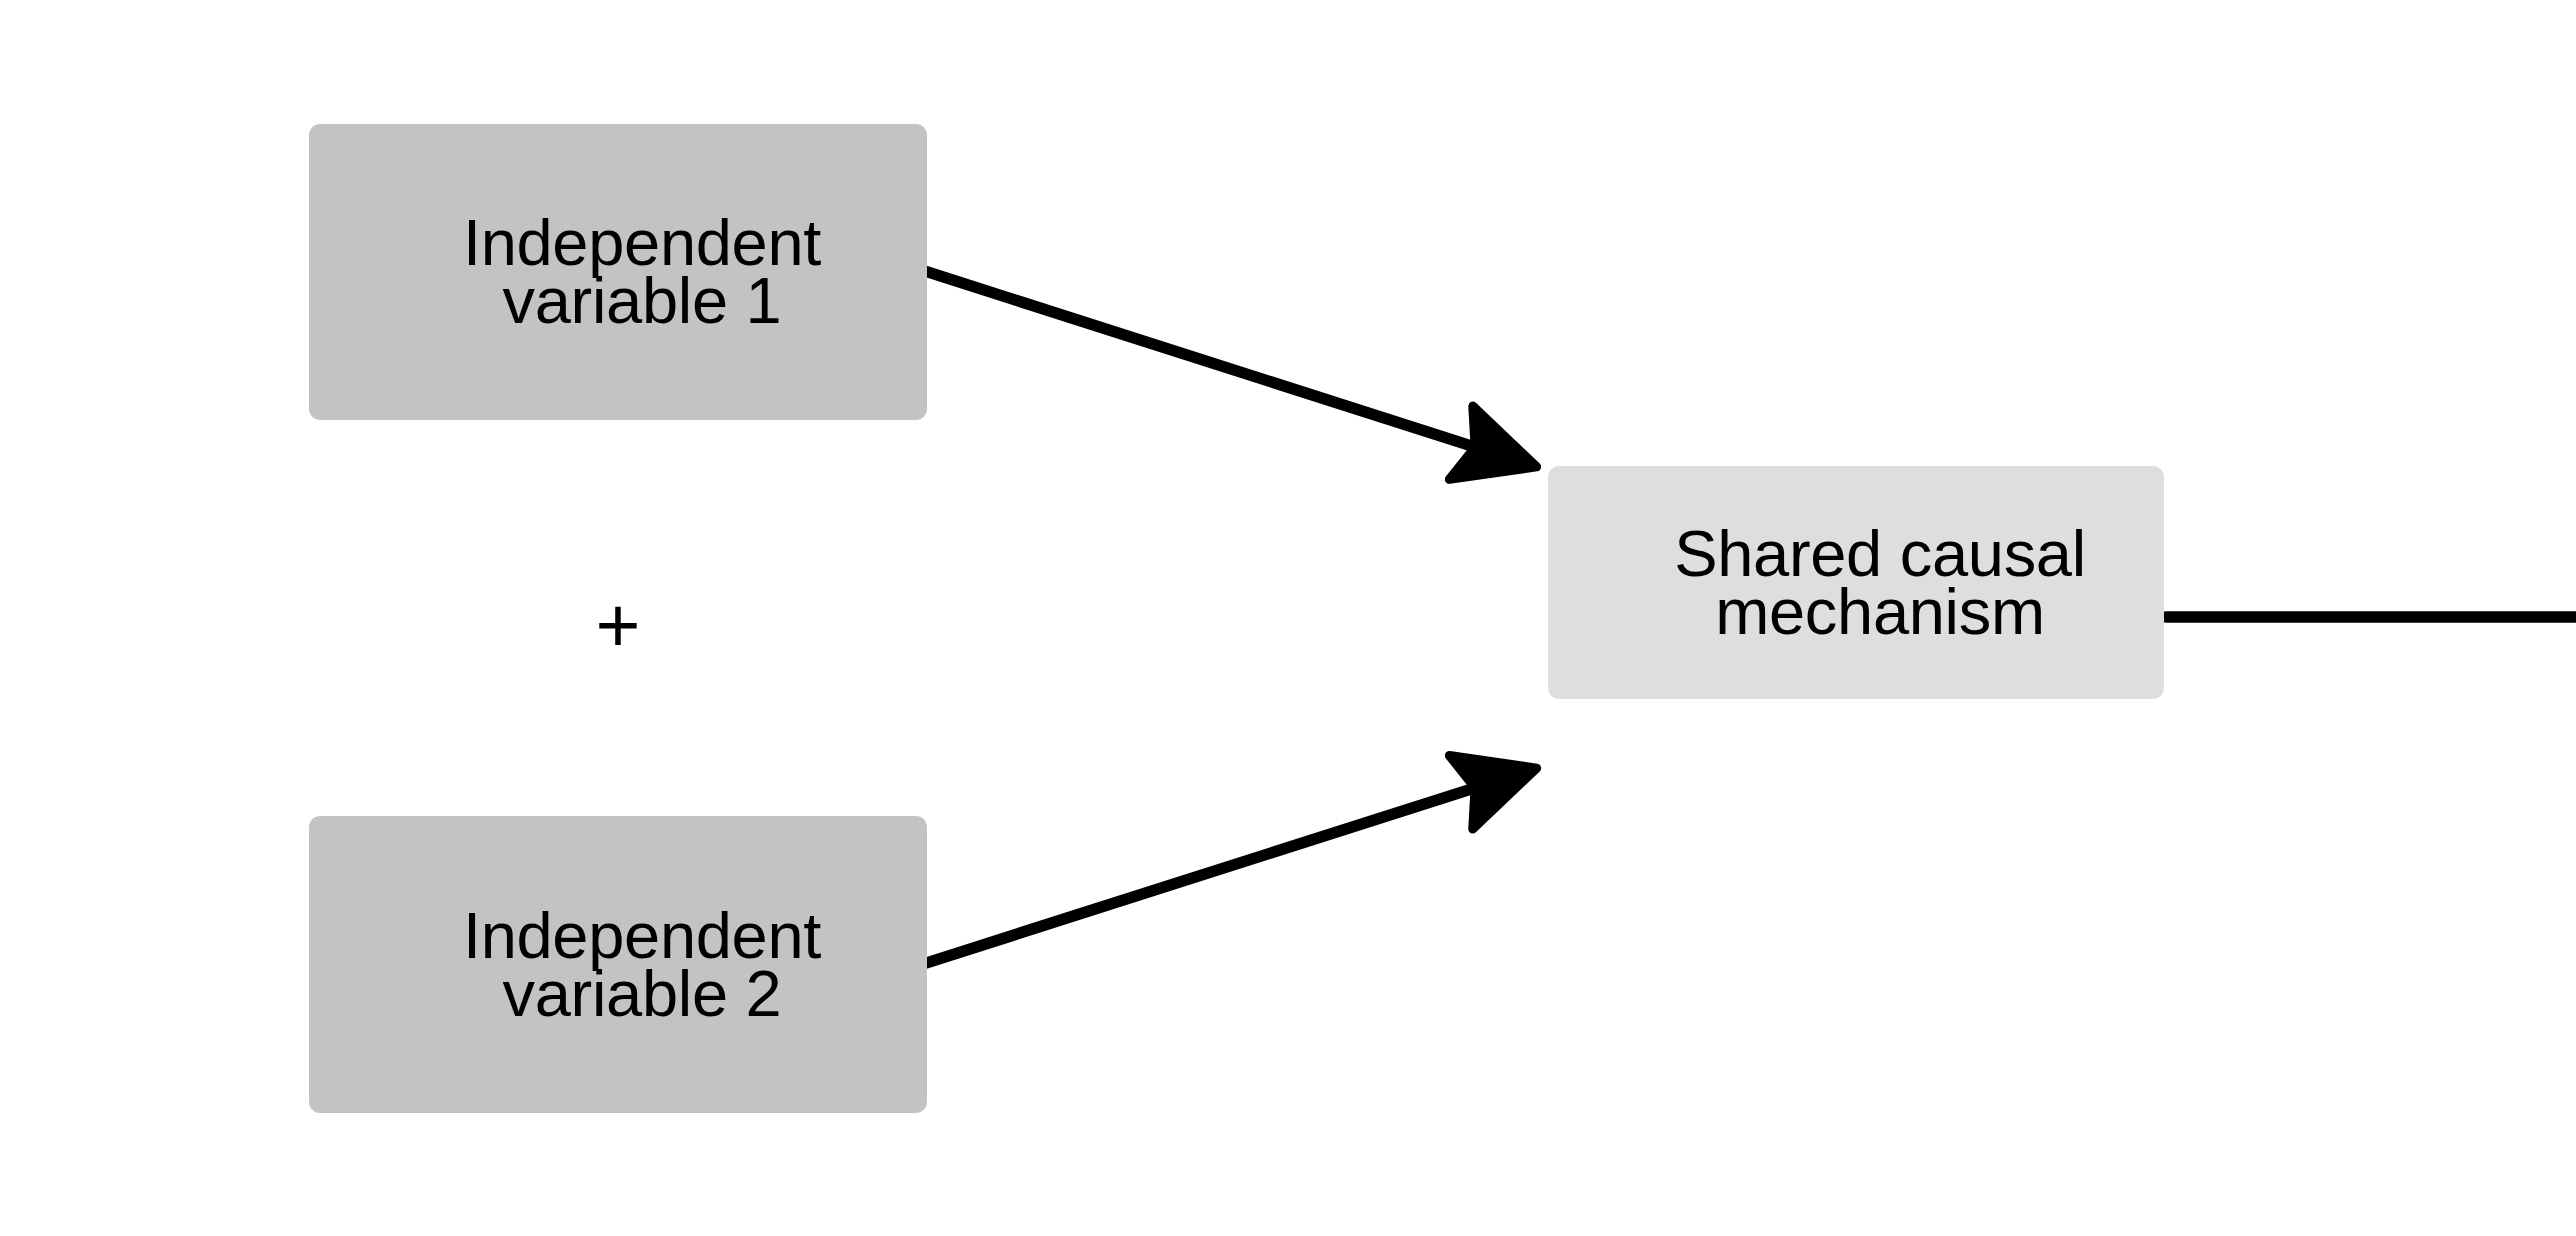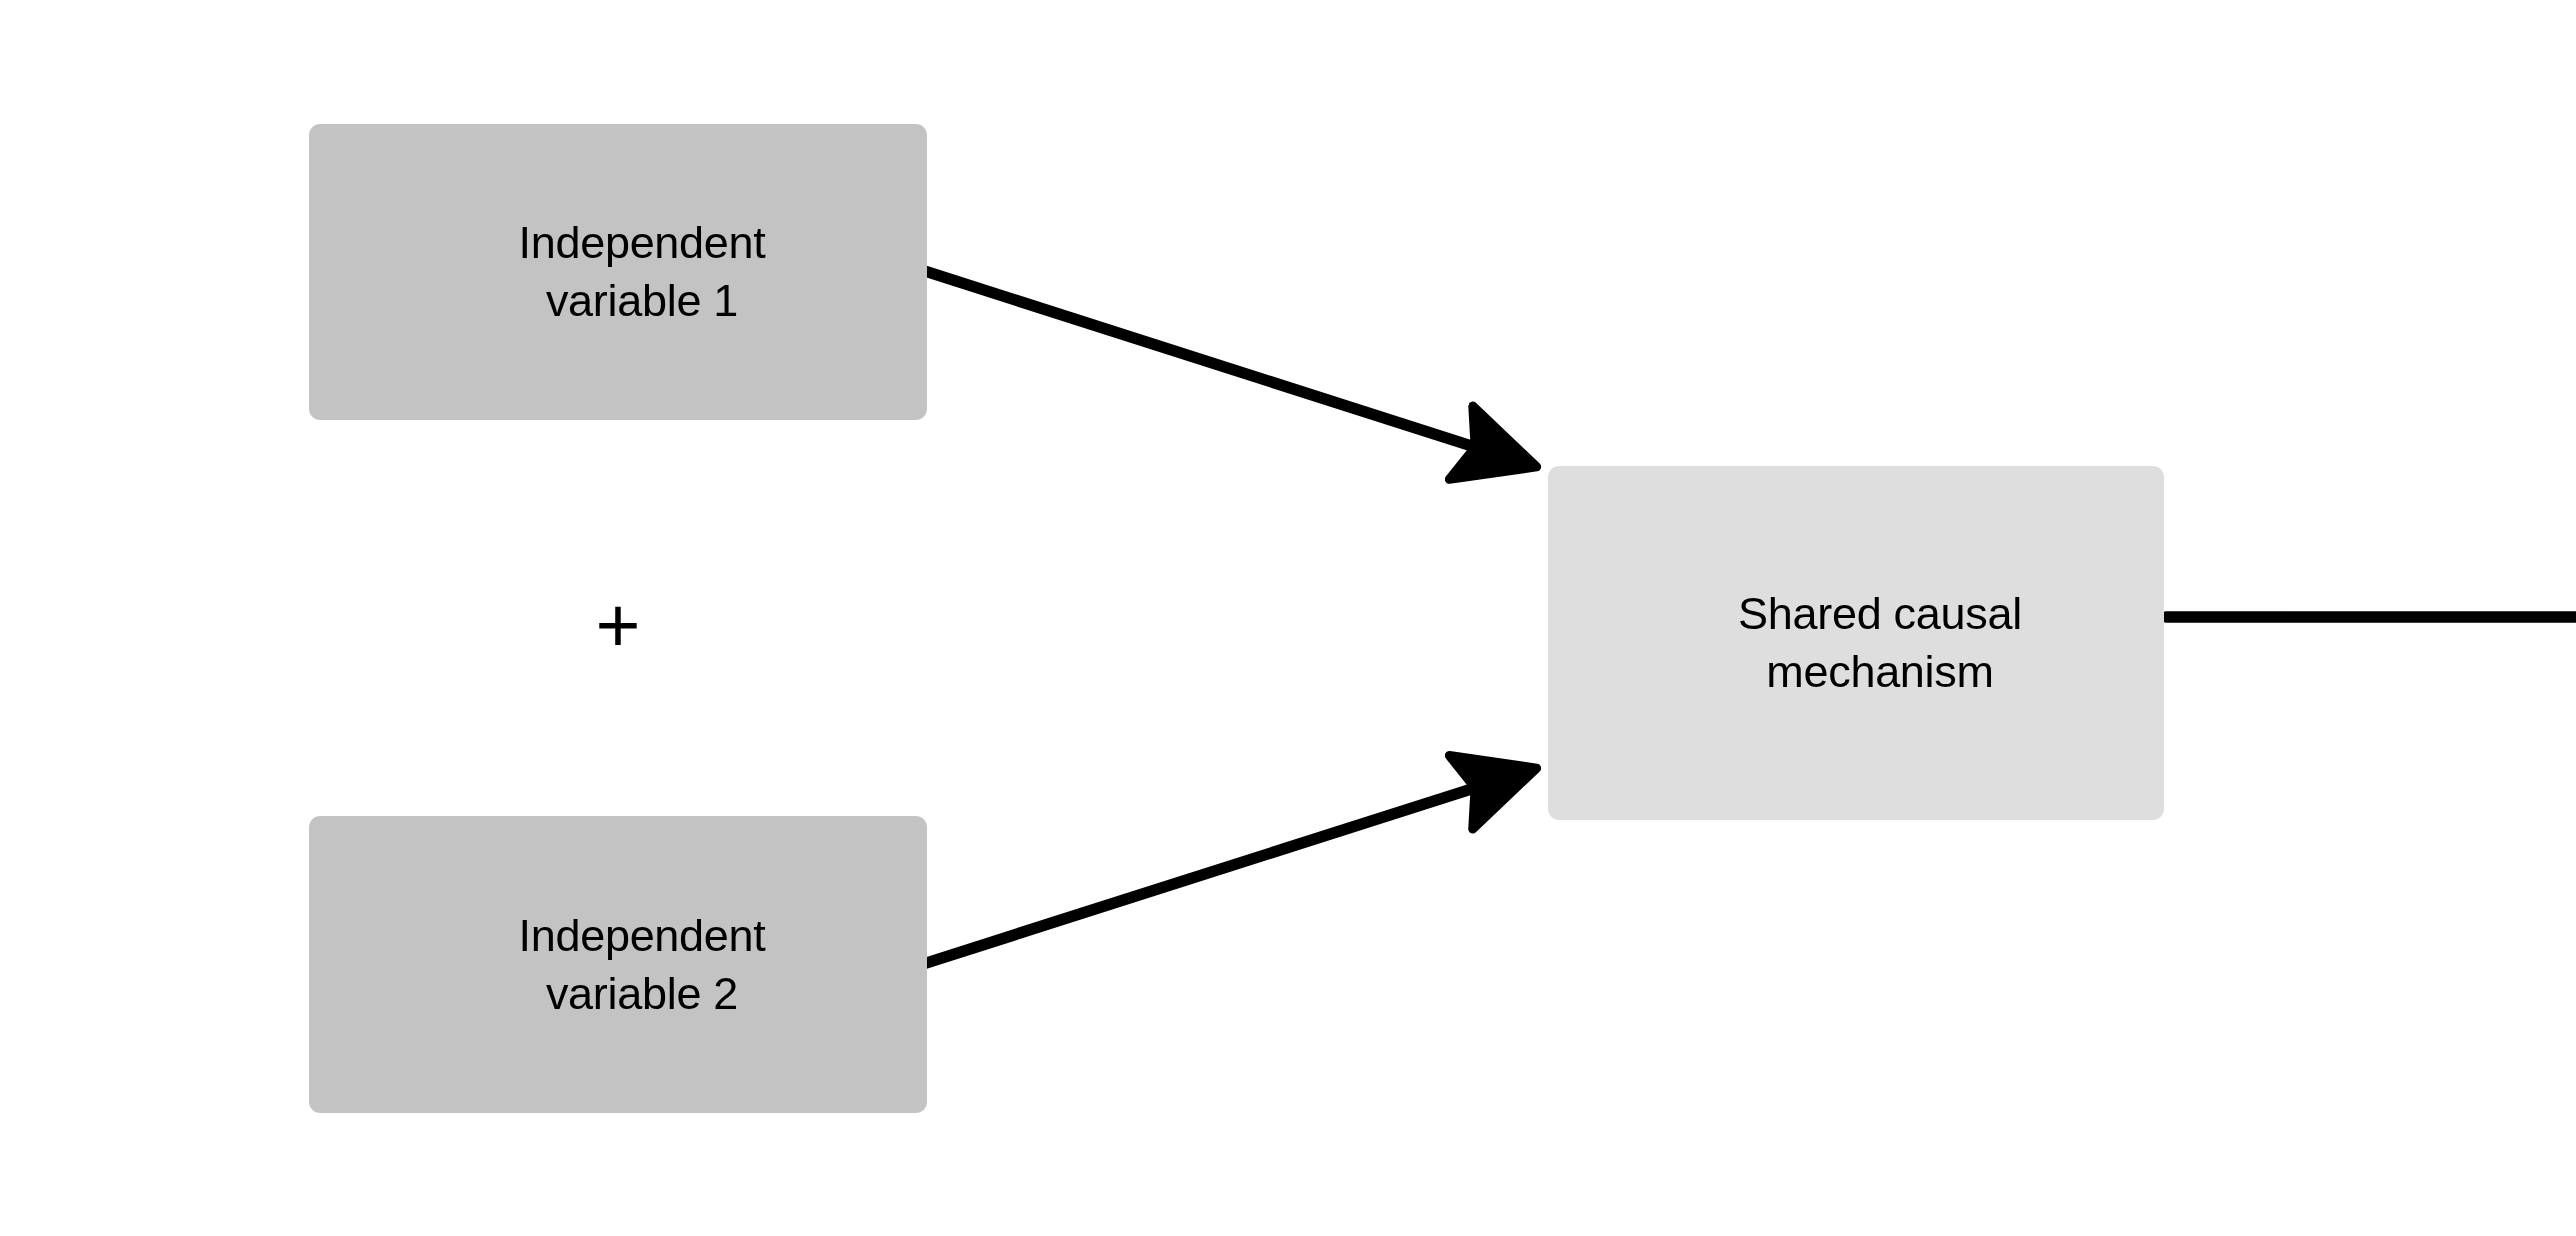--- a/index.html
+++ b/index.html
@@ -21,40 +21,40 @@
   .node {
     position: absolute;
     box-sizing: border-box;
     border-radius: 11.3px;
     display: flex;
     align-items: center;
     justify-content: center;
     text-align: center;
   }
   .node-label {
-    font-size: 45px;
+    font-size: 65px;
     line-height: 58px;
     color: #000000;
     letter-spacing: -0.3px;
     white-space: pre-line;
     font-weight: 400;
     margin-left: 48px;
   }
   
   #node-iv1 {
     left: 309px;  top: 124px;
     width: 618px; height: 296px;
   }
   #node-iv2 {
     left: 309px;  top: 816px;
     width: 618px; height: 297px;
   }
   #node-mechanism {
     left: 1548px; top: 466px;
-    width: 616px; height: 354px;
+    width: 616px; height: 233px;
   }
   #plus-operator {
     position: absolute;
     left: 556px;
     top: 569px;
     width: 124px;
     height: 113px;
     display: flex;
     align-items: center;
     justify-content: center;

